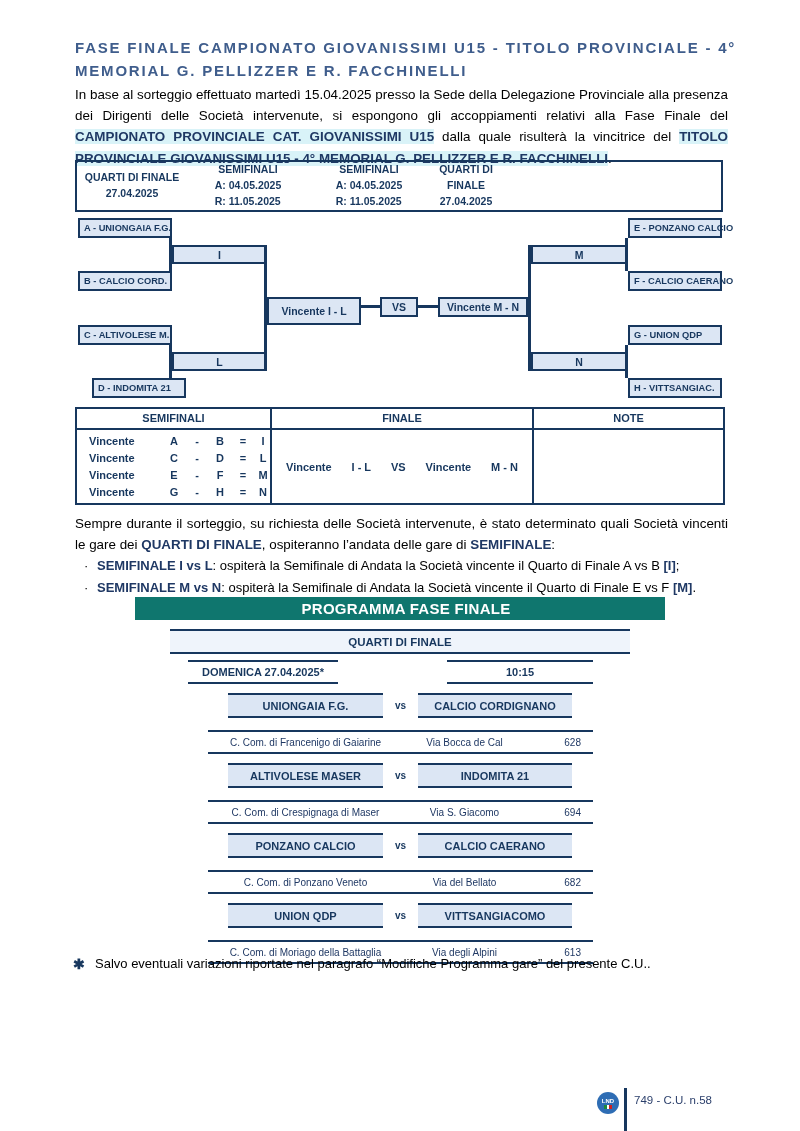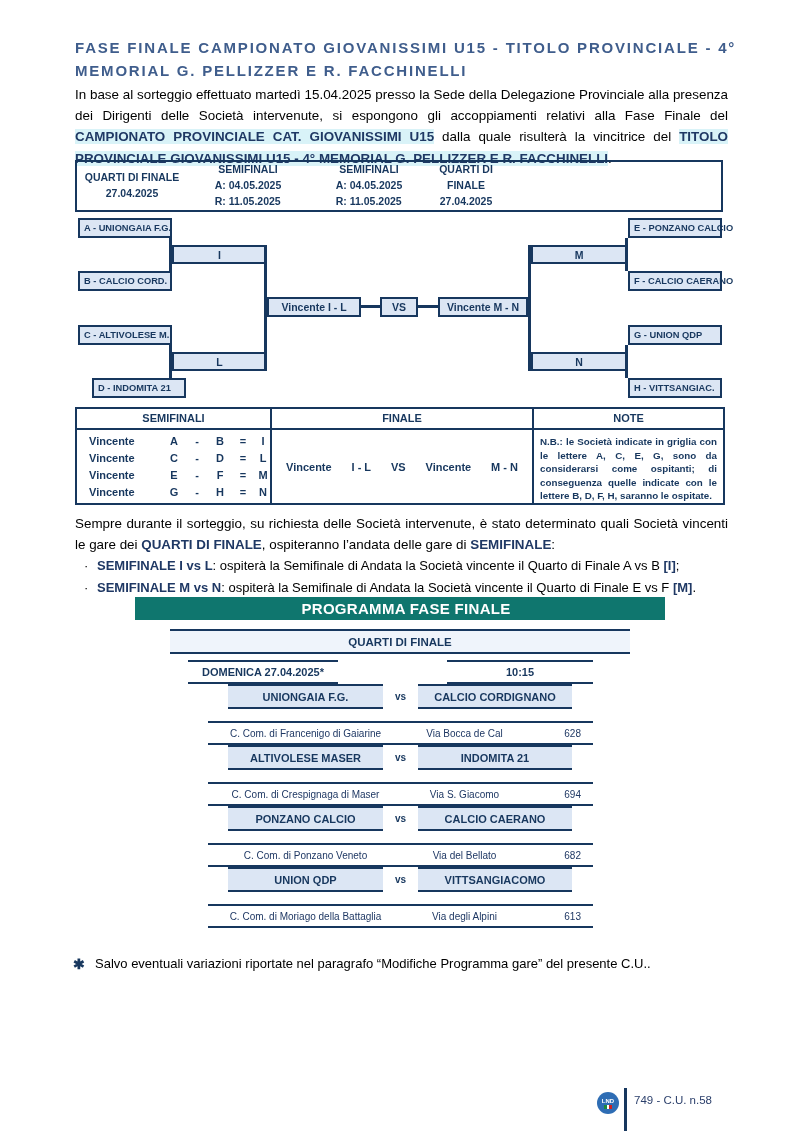--- a/index.html
+++ b/index.html
@@ -63,21 +63,21 @@
             display:flex;align-items:center;justify-content:center;letter-spacing:.3px;padding-left:12px;}
   .round-bar{margin:9px 35px 0;height:25px;background:#EFF4FB;box-sizing:border-box;
              border-top:2.5px solid #17375E;border-bottom:2.5px solid #17375E;
              display:flex;align-items:center;justify-content:center;
              color:#17375E;font-weight:bold;font-size:11.5px;}
   .date-row{display:flex;margin-top:6px;}
   .dcell{box-sizing:border-box;height:24px;border-top:2.5px solid #17375E;border-bottom:2.5px solid #17375E;
          display:flex;align-items:center;justify-content:center;
          color:#17375E;font-weight:bold;font-size:11px;background:#fff;}
   .d1{margin-left:53px;width:150px;} .d2{margin-left:109px;width:146px;}
-  .team-row{display:flex;}
+  .team-row{display:flex;margin-top:9px;}
   .tcell{box-sizing:border-box;height:25px;background:#DCE6F4;
          border-top:2.5px solid #17375E;border-bottom:2.5px solid #17375E;
          display:flex;align-items:center;justify-content:center;
          color:#17375E;font-weight:bold;font-size:11px;}
   .home{margin-left:93px;width:155px;} .away{width:154px;}
   .vslbl{width:35px;text-align:center;align-self:center;color:#17375E;
          font-weight:bold;font-size:10px;}
   .venue-row{box-sizing:border-box;margin:12px 0 0 73px;width:385px;height:24px;
              border-top:2.5px solid #17375E;border-bottom:2.5px solid #17375E;
              display:flex;align-items:center;color:#1F3864;font-size:10px;background:#fff;}
@@ -145,21 +145,21 @@
     <div class="bx team" style="left:553px;top:4px;">E - PONZANO CALCIO</div>
     <div class="bx team" style="left:553px;top:57px;">F - CALCIO CAERANO</div>
     <div class="bx team" style="left:553px;top:111px;">G - UNION QDP</div>
     <div class="bx team" style="left:553px;top:164px;">H - VITTSANGIAC.</div>
 
     <div class="bx" style="left:97px;top:31px;width:95px;height:19px;">I</div>
     <div class="bx" style="left:97px;top:138px;width:95px;height:19px;">L</div>
     <div class="bx" style="left:456px;top:31px;width:96px;height:19px;">M</div>
     <div class="bx" style="left:456px;top:138px;width:96px;height:19px;">N</div>
 
-    <div class="bx" style="left:192px;top:83px;width:94px;height:20px;">Vincente I - L</div>
+    <div class="bx" style="left:192px;top:83px;width:94px;height:28px;">Vincente I - L</div>
     <div class="bx" style="left:305px;top:83px;width:38px;height:20px;">VS</div>
     <div class="bx" style="left:363px;top:83px;width:90px;height:20px;">Vincente M - N</div>
 
     <div class="conn" style="left:94px;top:24px;width:3px;height:33px;"></div>
     <div class="conn" style="left:94px;top:131px;width:3px;height:33px;"></div>
     <div class="conn" style="left:189px;top:31px;width:3px;height:126px;"></div>
     <div class="conn" style="left:286px;top:91px;width:19px;height:3px;"></div>
     <div class="conn" style="left:343px;top:91px;width:20px;height:3px;"></div>
     <div class="conn" style="left:453px;top:31px;width:3px;height:126px;"></div>
     <div class="conn" style="left:550px;top:24px;width:3px;height:33px;"></div>
@@ -209,21 +209,20 @@
       <div class="sfinal">
         <span>Vincente</span>
         <span>I - L</span>
         <span>VS</span>
         <span>Vincente</span>
         <span>M - N</span>
       </div>
     </div>
     <div class="scol sc3">
       <div class="shead">NOTE</div>
-      <div class="snote">N.B.: le Società indicate in griglia con le lettere A, C, E, G, sono da considerarsi come ospitanti; di conseguenza quelle indicate con le lettere B, D, F, H, saranno le ospitate.</div>
     </div>
   </div>
 
   <div class="abs para sorteggio"><span class="run-plain">Sempre durante il sorteggio, su richiesta delle Società intervenute, è stato determinato quali Società vincenti le gare dei </span><span class="run-navy">QUARTI DI FINALE</span><span class="run-plain">, ospiteranno l’andata delle gare di </span><span class="run-navy">SEMIFINALE</span><span class="run-plain">:</span></div>
 
   <div class="abs bullets">
     <div class="bullet">
       <span class="bmark">·</span>
       <span><span class="run-navy">SEMIFINALE I vs L</span><span class="run-plain">: ospiterà la Semifinale di Andata la Società vincente il Quarto di Finale A vs B </span><span class="run-navy">[I]</span><span class="run-plain">;</span></span>
     </div>

